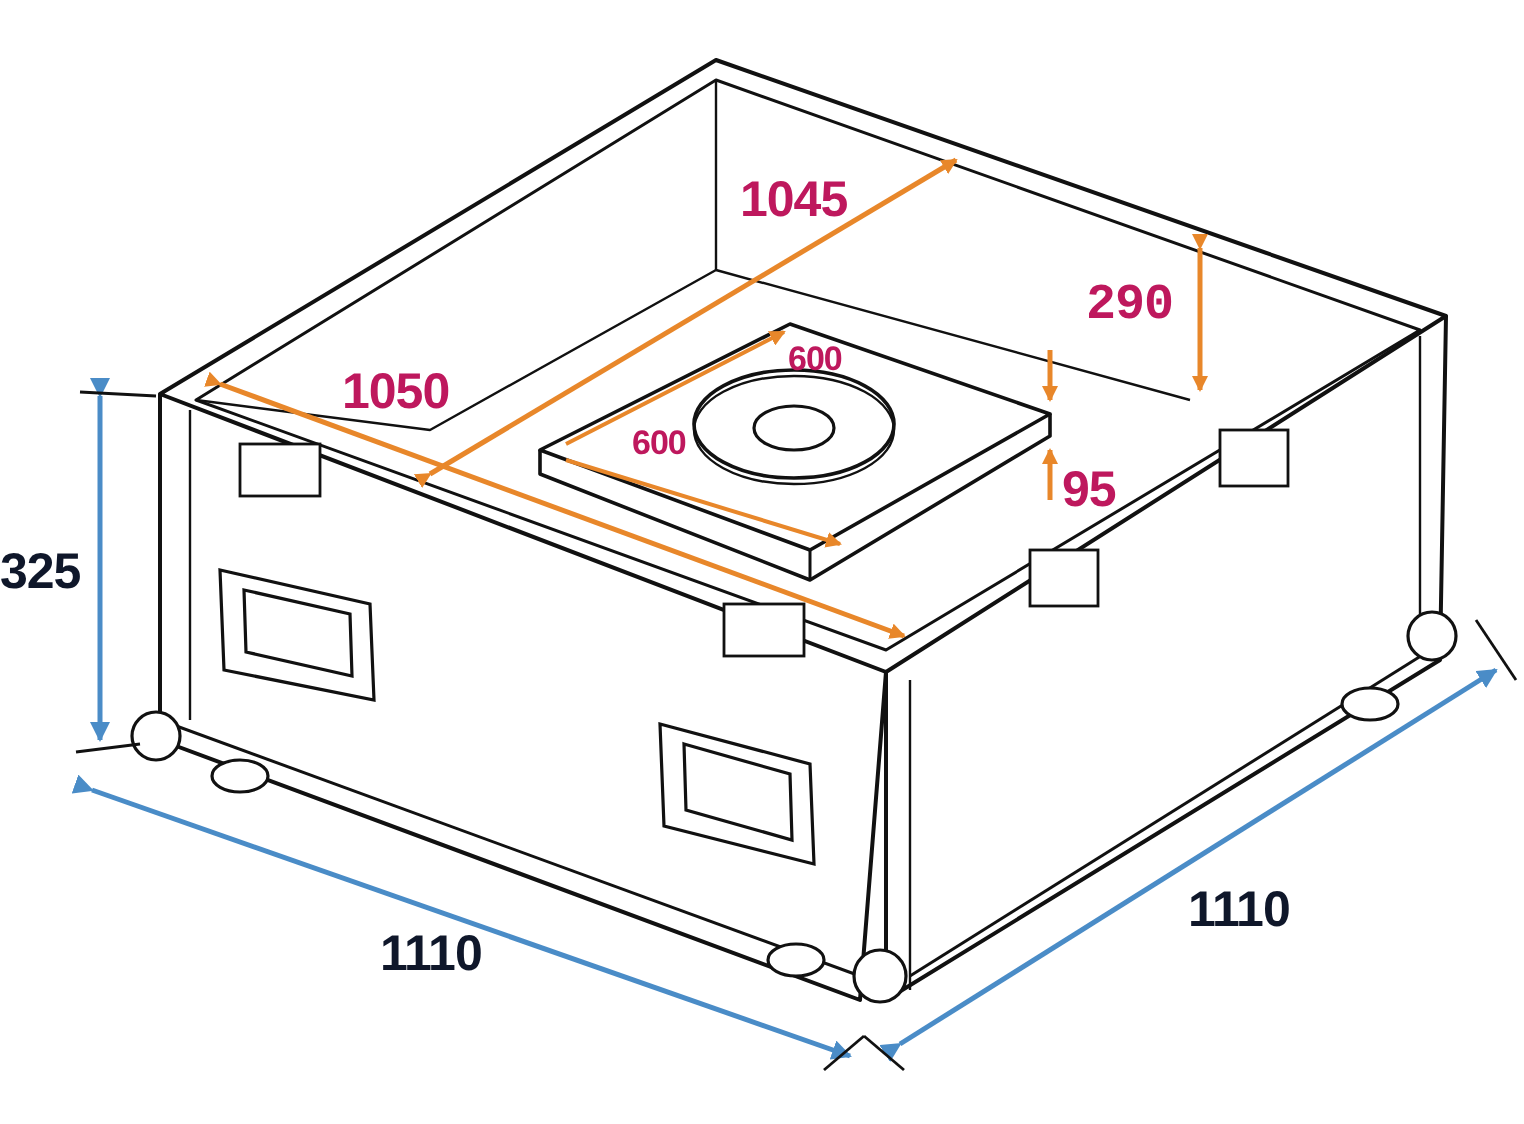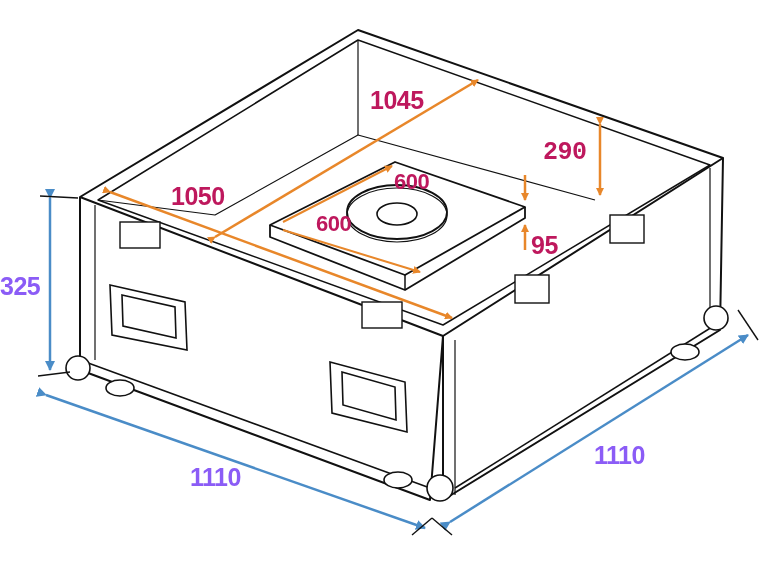--- a/index.html
+++ b/index.html
@@ -1,22 +1,22 @@
 <!DOCTYPE html>
 <html><head>
 <meta charset="utf-8">
 <style>
   html, body { margin: 0; padding: 0; background: #ffffff; }
   body { width: 762px; height: 562px; overflow: hidden; position: relative; font-family: "Liberation Sans", sans-serif; }
   #stage { position: absolute; left: 0; top: 0; width: 762px; height: 562px; }
   .lbl { position: absolute; font-family: "Liberation Sans", sans-serif; font-weight: bold; letter-spacing: -0.5px; line-height: 1; white-space: nowrap; }
   .orange { color: #be185d; }
-  .blue { color: #8b5cf6; }
+  .blue { color: #0f172a; }
   .big { font-size: 25px; }
-  .small { font-size: 22px; }
+  .small { font-size: 17px; }
 </style>
 </head>
 <body>
 
 <div id="stage">
 <svg width="762" height="562" viewBox="0 0 762 562" xmlns="http://www.w3.org/2000/svg">
   <defs>
     <marker id="ao" markerWidth="8" markerHeight="8" refX="7" refY="4" orient="auto" markerUnits="userSpaceOnUse">
       <path d="M0,0 L8,4 L0,8 z" fill="#e8872a"></path>
     </marker>

